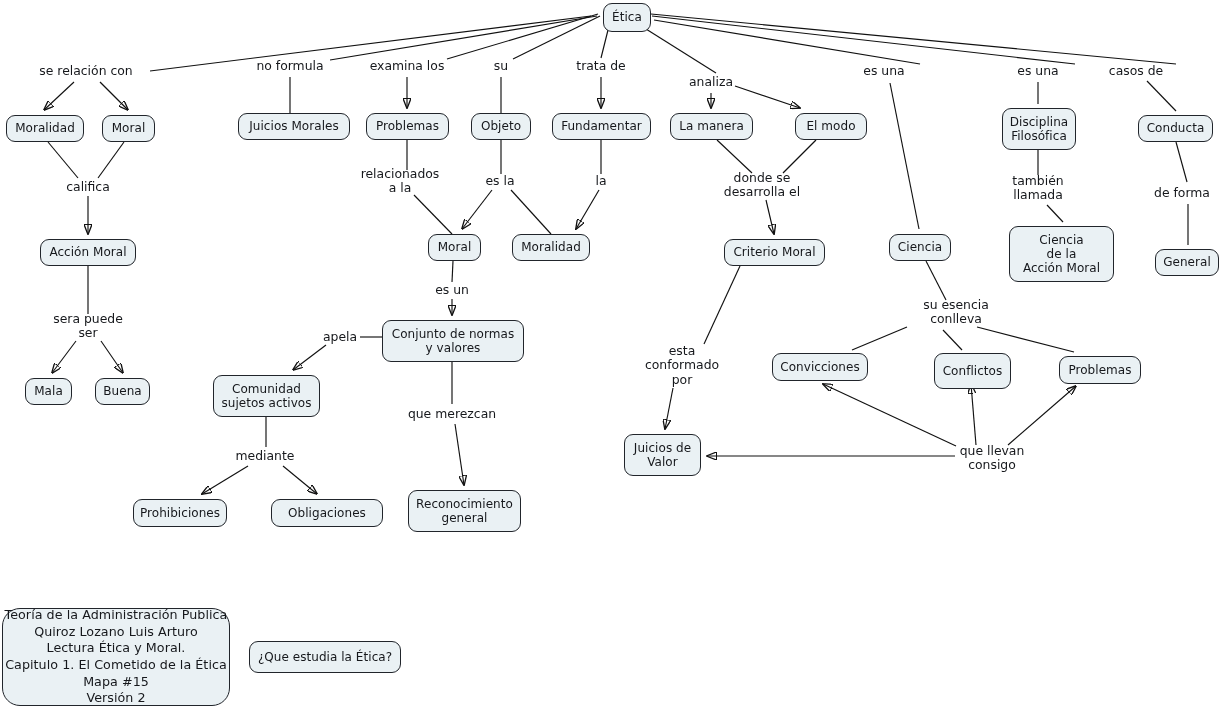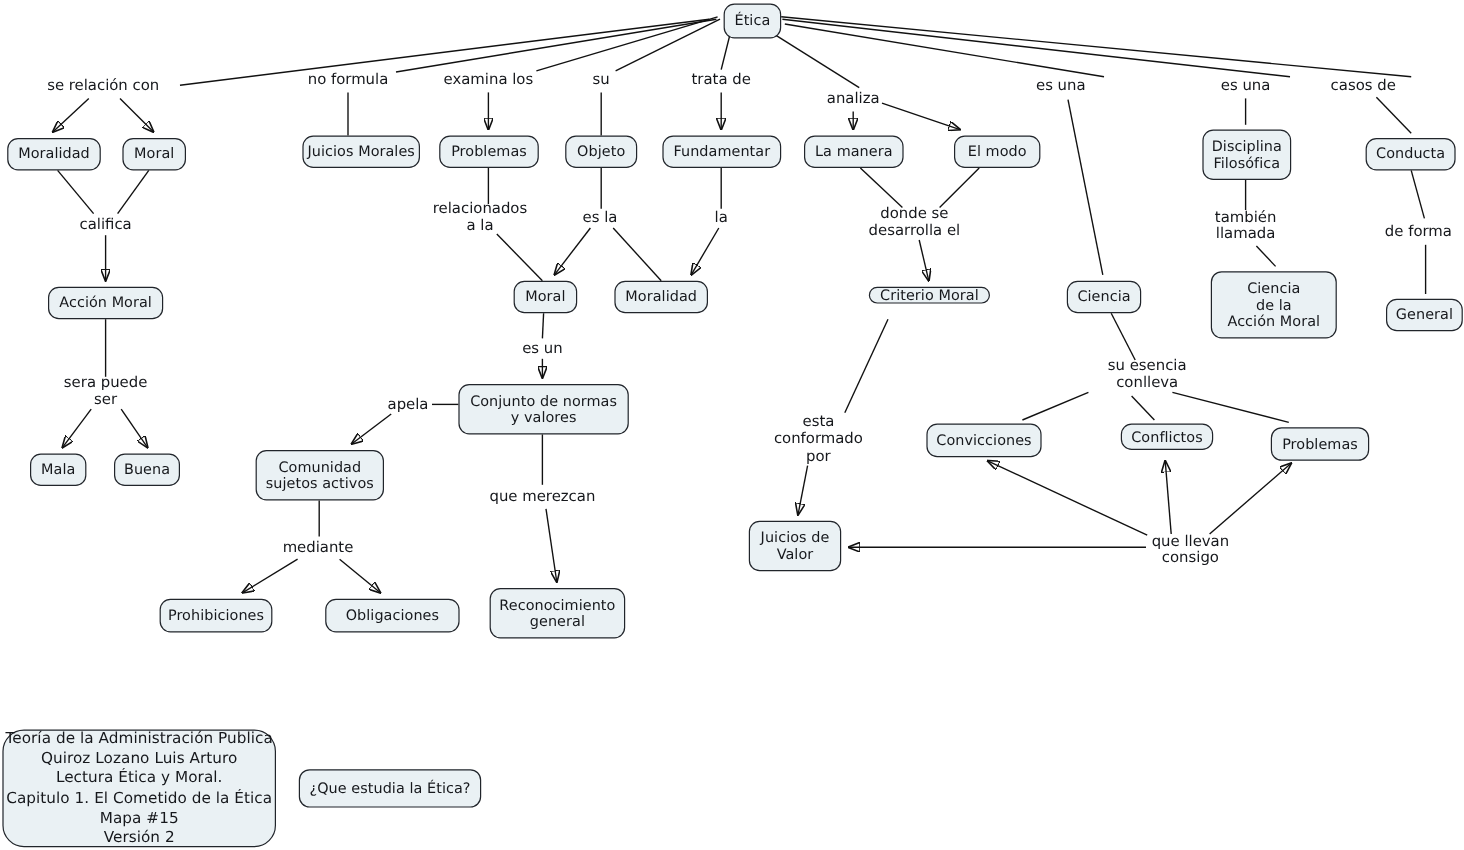--- a/index.html
+++ b/index.html
@@ -142,42 +142,42 @@
       </g>
   </svg>
 
   <div id="nodes-group">
       <div class="node" style="left: 603px; top: 3px; width: 48px; height: 29px;">Ética</div>
       <div class="node" style="left: 6px; top: 115px; width: 78px; height: 27px;">Moralidad</div>
       <div class="node" style="left: 102px; top: 115px; width: 53px; height: 27px;">Moral</div>
       <div class="node" style="left: 40px; top: 239px; width: 96px; height: 27px;">Acción Moral</div>
       <div class="node" style="left: 25px; top: 378px; width: 47px; height: 27px;">Mala</div>
       <div class="node" style="left: 95px; top: 378px; width: 55px; height: 27px;">Buena</div>
-      <div class="node" style="left: 252px; top: 113px; width: 98px; height: 27px;">Juicios Morales</div>
+      <div class="node" style="left: 238px; top: 113px; width: 112px; height: 27px;">Juicios Morales</div>
       <div class="node" style="left: 366px; top: 113px; width: 83px; height: 27px;">Problemas</div>
       <div class="node" style="left: 471px; top: 113px; width: 60px; height: 27px;">Objeto</div>
       <div class="node" style="left: 552px; top: 113px; width: 99px; height: 27px;">Fundamentar</div>
       <div class="node" style="left: 428px; top: 234px; width: 53px; height: 27px;">Moral</div>
       <div class="node" style="left: 512px; top: 234px; width: 78px; height: 27px;">Moralidad</div>
       <div class="node" style="left: 382px; top: 320px; width: 142px; height: 42px;">Conjunto de normas
 y valores</div>
       <div class="node" style="left: 213px; top: 375px; width: 107px; height: 42px;">Comunidad
 sujetos activos</div>
       <div class="node" style="left: 133px; top: 499px; width: 94px; height: 28px;">Prohibiciones</div>
       <div class="node" style="left: 271px; top: 499px; width: 112px; height: 28px;">Obligaciones</div>
       <div class="node" style="left: 408px; top: 490px; width: 113px; height: 42px;">Reconocimiento
 general</div>
       <div class="node" style="left: 670px; top: 113px; width: 83px; height: 27px;">La manera</div>
       <div class="node" style="left: 795px; top: 113px; width: 72px; height: 27px;">El modo</div>
-      <div class="node" style="left: 724px; top: 239px; width: 101px; height: 14px;">Criterio Moral</div>
+      <div class="node" style="left: 724px; top: 239px; width: 101px; height: 27px;">Criterio Moral</div>
       <div class="node" style="left: 624px; top: 434px; width: 77px; height: 42px;">Juicios de
 Valor</div>
       <div class="node" style="left: 889px; top: 234px; width: 62px; height: 27px;">Ciencia</div>
       <div class="node" style="left: 772px; top: 353px; width: 96px; height: 28px;">Convicciones</div>
-      <div class="node" style="left: 934px; top: 353px; width: 77px; height: 22px;">Conflictos</div>
+      <div class="node" style="left: 934px; top: 353px; width: 77px; height: 36px;">Conflictos</div>
       <div class="node" style="left: 1059px; top: 356px; width: 82px; height: 28px;">Problemas</div>
       <div class="node" style="left: 1002px; top: 108px; width: 74px; height: 42px;">Disciplina
 Filosófica</div>
       <div class="node" style="left: 1009px; top: 226px; width: 105px; height: 56px;">Ciencia
 de la
 Acción Moral</div>
       <div class="node" style="left: 1138px; top: 115px; width: 75px; height: 27px;">Conducta</div>
       <div class="node" style="left: 1155px; top: 249px; width: 64px; height: 27px;">General</div>
       <div class="node" style="left: 249px; top: 641px; width: 152px; height: 32px; text-align: center;">¿Que estudia la Ética?</div>
     </div>

